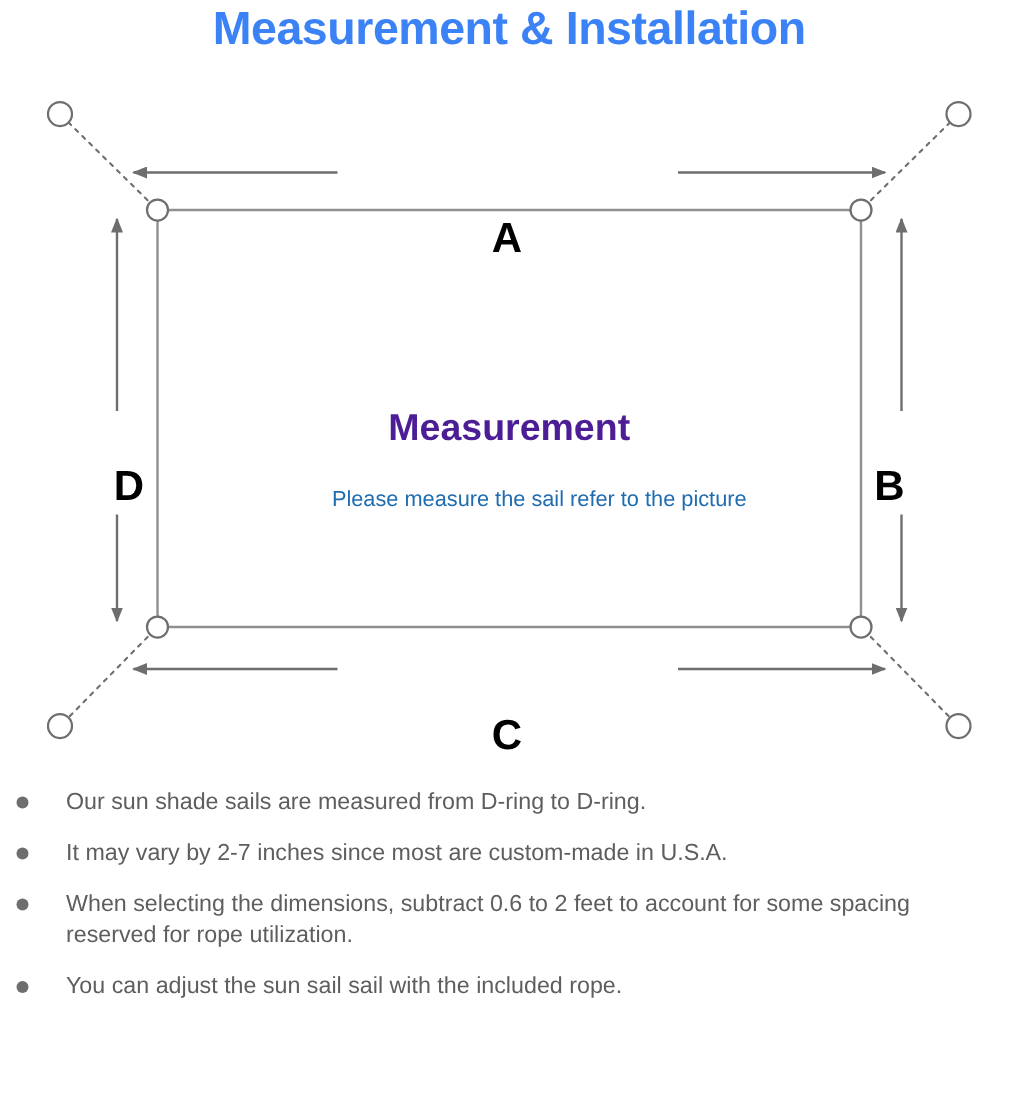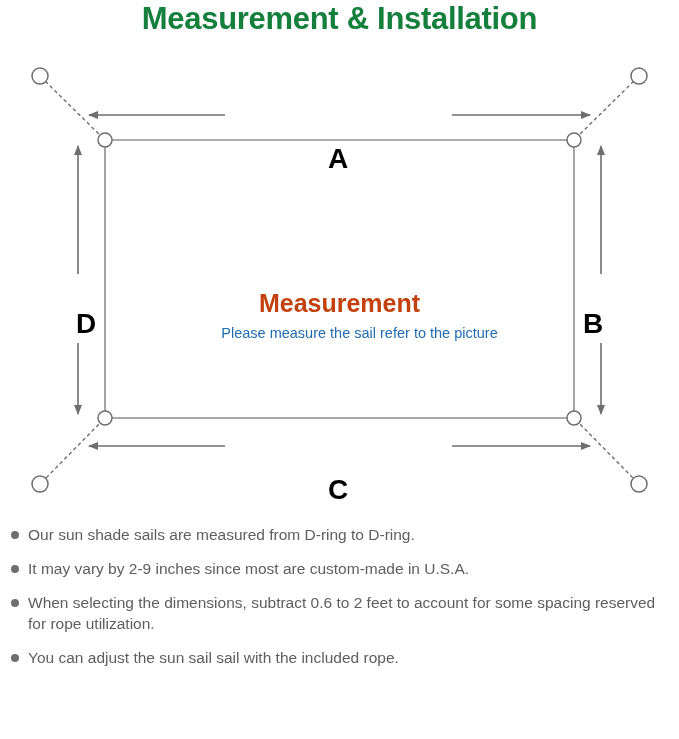--- a/index.html
+++ b/index.html
@@ -17,21 +17,21 @@
 
   
   #page-title {
     position: absolute;
     top: 0px;
     left: 0;
     width: 679px;
     text-align: center;
     font-size: 31px;
     font-weight: bold;
-    color: #15803d;
+    color: #3b82f6;
     letter-spacing: -0.3px;
     line-height: 38px;
     font-family: "Liberation Sans", sans-serif;
   }
 
   
   #diagram {
     position: absolute;
     left: 0;
     top: 46px;
@@ -44,24 +44,24 @@
 
   
   .center-block {
     position: absolute;
     left: 0;
     width: 679px;
     text-align: center;
     pointer-events: none;
   }
   #measurement-heading {
-    top: 242px;
+    top: 224px;
     font-size: 25px;
     font-weight: bold;
-    color: #c2410c;
+    color: #4c1d95;
     line-height: 30px;
   }
   #measurement-sub {
     top: 277px;
     font-size: 14.5px;
     color: #1f6cb0;
     line-height: 20px;
     padding-left: 20px;
   }
 
@@ -84,21 +84,21 @@
 
   
   #notes {
     position: absolute;
     left: 0;
     top: 524px;
     width: 679px;
   }
   .note-item {
     position: relative;
-    padding-left: 28px;
+    padding-left: 44px;
     margin-bottom: 13px;
     color: #5e5e5e;
     font-size: 15.5px;
     line-height: 21px;
     font-family: "Liberation Sans", sans-serif;
   }
   .note-bullet {
     position: absolute;
     left: 11px;
     top: 7px;
@@ -183,21 +183,21 @@
   <div class="dim-letter" id="dim-d">D</div>
 </div>
 
 <div id="notes">
   <div class="note-item">
     <span class="note-bullet"></span>
     <span class="note-text">Our sun shade sails are measured from D-ring to D-ring.</span>
   </div>
   <div class="note-item">
     <span class="note-bullet"></span>
-    <span class="note-text">It may vary by 2-9 inches since most are custom-made in U.S.A.</span>
+    <span class="note-text">It may vary by 2-7 inches since most are custom-made in U.S.A.</span>
   </div>
   <div class="note-item">
     <span class="note-bullet"></span>
     <span class="note-text">When selecting the dimensions, subtract 0.6 to 2 feet to account for some spacing reserved for rope utilization.</span>
   </div>
   <div class="note-item">
     <span class="note-bullet"></span>
     <span class="note-text">You can adjust the sun sail sail with the included rope.</span>
   </div>
 </div>

